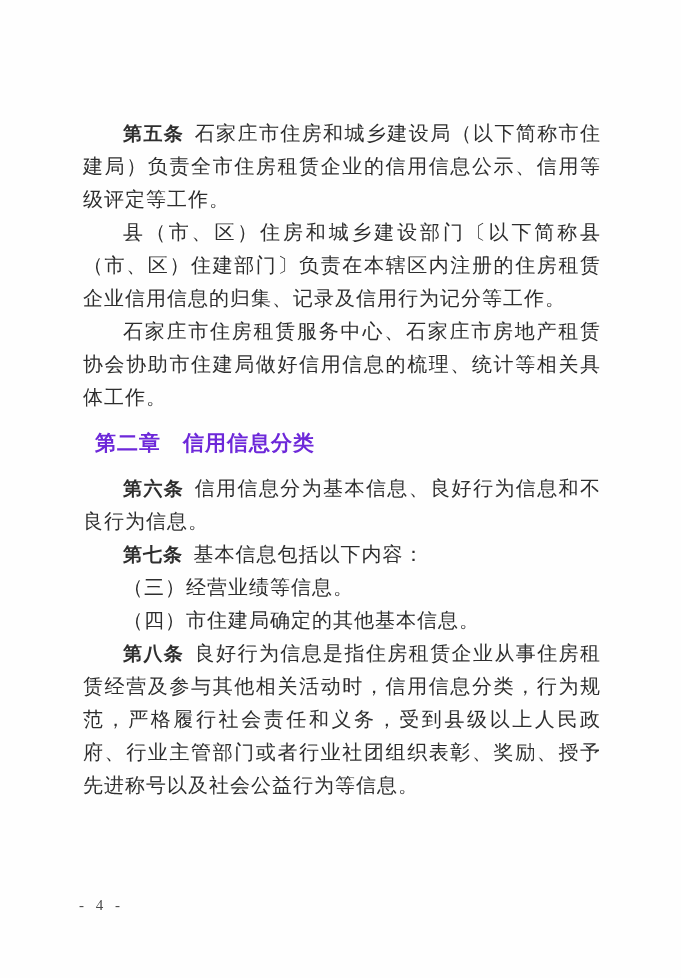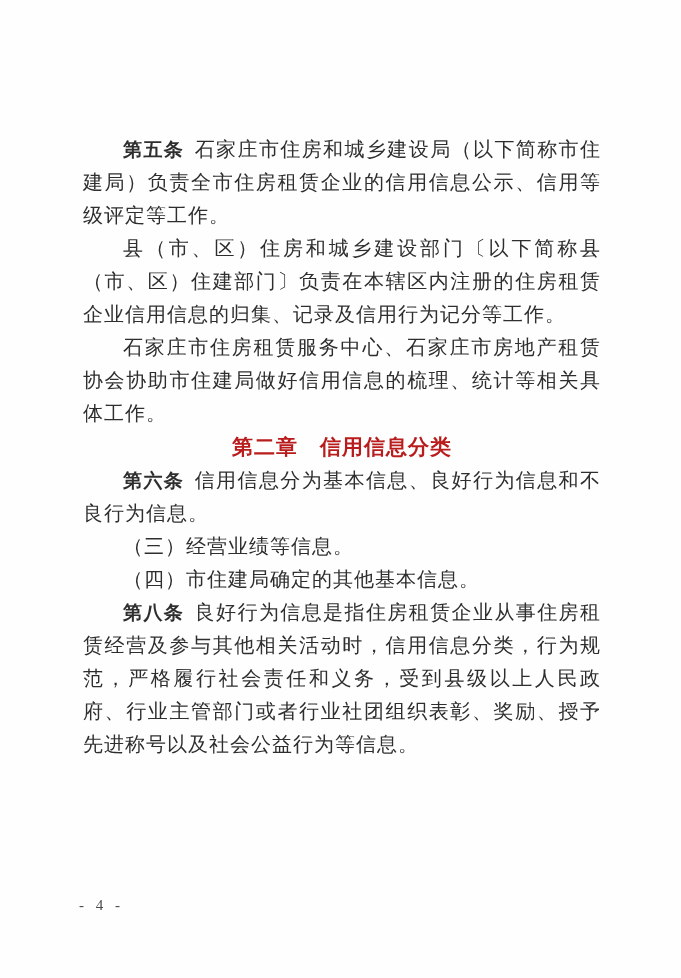--- a/index.html
+++ b/index.html
@@ -13,48 +13,48 @@
   }
   .page {
     position: relative;
     width: 681px;
     height: 978px;
     background: #fefefe;
   }
   .content {
     position: absolute;
     left: 83px;
-    top: 133px;
+    top: 117px;
     width: 518px;
     color: #2e2e2e;
     font-size: 20px;
     line-height: 33px;
     letter-spacing: 1px;
     text-align: justify;
   }
   .para {
     margin: 0;
     text-indent: 2em;
   }
   .lead {
     font-weight: 700;
     margin-right: 0.55em;
     font-family: "Liberation Sans", "DejaVu Sans", sans-serif;
     font-size: 19px;
   }
   .chapter {
-    margin: 0;
-    text-align: center;
+    margin: 12px;
+    text-align: left;
     text-indent: 0;
     font-weight: 700;
     font-size: 21px;
     line-height: 34px;
     letter-spacing: 1px;
     font-family: "Liberation Sans", "DejaVu Sans", sans-serif;
-    color: #b91c1c;
+    color: #6d28d9;
   }
   .page-number {
     position: absolute;
     left: 79px;
     top: 897px;
     font-size: 15px;
     color: #4a4a4a;
     letter-spacing: 4px;
     font-family: "Liberation Serif", "DejaVu Serif", serif;
   }
@@ -68,20 +68,21 @@
     <p class="para"><span class="lead">第五条</span><span>石家庄市住房和城乡建设局（以下简称市住建局）负责全市住房租赁企业的信用信息公示、信用等级评定等工作。</span></p>
 
     <p class="para"><span>县（市、区）住房和城乡建设部门〔以下简称县（市、区）住建部门〕负责在本辖区内注册的住房租赁企业信用信息的归集、记录及信用行为记分等工作。</span></p>
 
     <p class="para"><span>石家庄市住房租赁服务中心、石家庄市房地产租赁协会协助市住建局做好信用信息的梳理、统计等相关具体工作。</span></p>
 
     <h2 class="chapter">第二章　信用信息分类</h2>
 
     <p class="para"><span class="lead">第六条</span><span>信用信息分为基本信息、良好行为信息和不良行为信息。</span></p>
 
+    <p class="para"><span class="lead">第七条</span><span>基本信息包括以下内容：</span></p>
 
 
 
     <p class="para"><span>（三）经营业绩等信息。</span></p>
 
     <p class="para"><span>（四）市住建局确定的其他基本信息。</span></p>
 
     <p class="para"><span class="lead">第八条</span><span>良好行为信息是指住房租赁企业从事住房租赁经营及参与其他相关活动时，信用信息分类，行为规范，严格履行社会责任和义务，受到县级以上人民政府、行业主管部门或者行业社团组织表彰、奖励、授予先进称号以及社会公益行为等信息。</span></p>
 
   </div>

